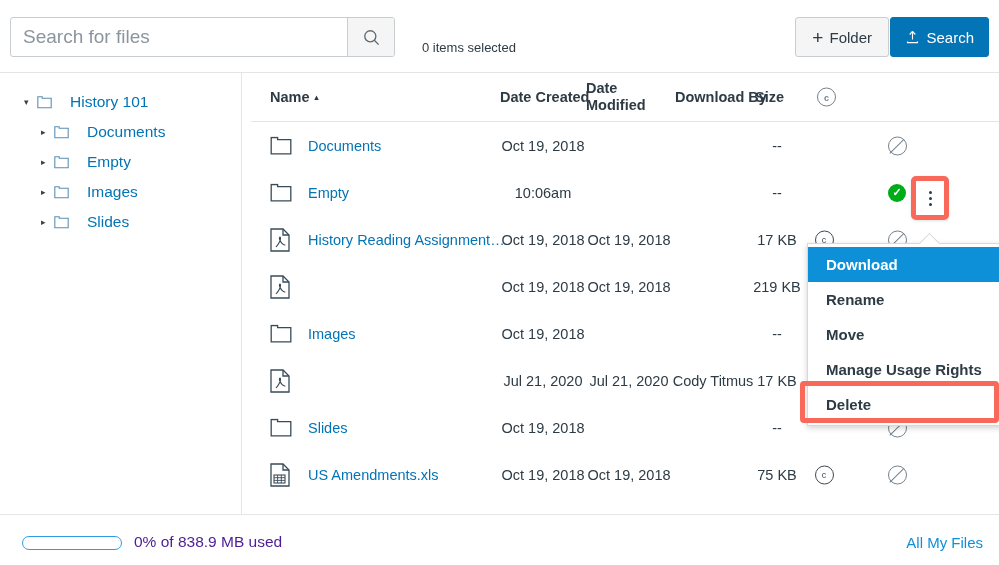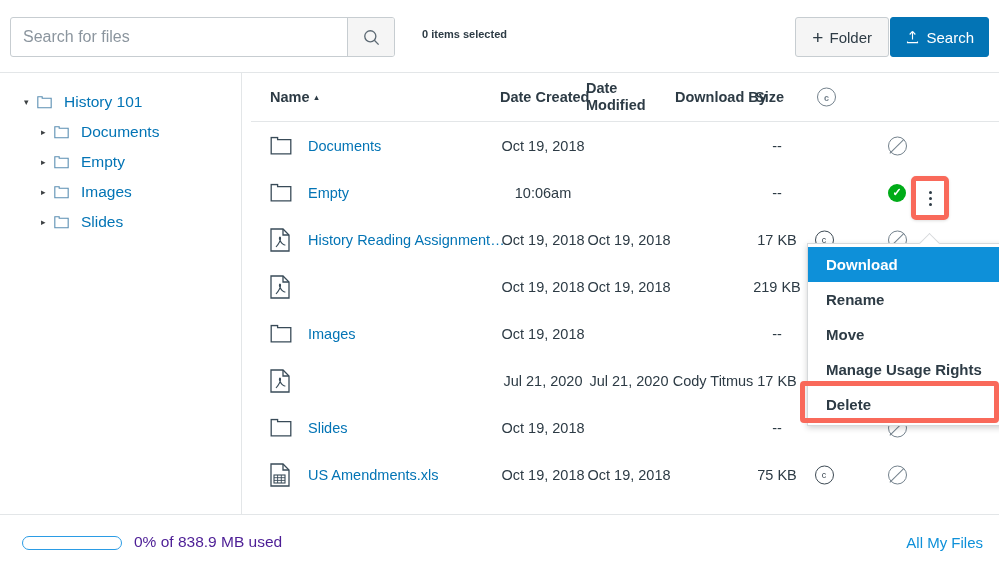--- a/index.html
+++ b/index.html
@@ -19,34 +19,34 @@
   }
   .search-wrap {
     position: absolute; left: 10px; top: 17px;
     width: 385px; height: 40px;
     display: flex;
     border: 1px solid #c7cdd1; border-radius: 3px;
     background: #fff; overflow: hidden;
   }
   .search-input {
     flex: 1; border: none; outline: none; background: transparent;
-    padding: 0 12px; font-size: 16px;
+    padding: 0 12px; font-size: 19px;
     font-family: "Liberation Sans", sans-serif;
     color: #701a75;
   }
   .search-input::placeholder { color: #8b959e; }
   .search-btn {
     width: 47px; height: 38px; background: #f5f5f5;
     border: none; border-left: 1px solid #c7cdd1;
     display: flex; align-items: center; justify-content: center;
     cursor: pointer;
   }
   .selected-count {
-    position: absolute; left: 422px; top: 28px;
-    font-size: 11px; color: #2d3b45; font-weight: bold;
+    position: absolute; left: 422px; top: 40px;
+    font-size: 13px; color: #2d3b45;
   }
   .btn-folder {
     position: absolute; right: 110px; top: 17px;
     height: 40px; padding: 0 16px;
     background: #f5f5f5; border: 1px solid #c7cdd1; border-radius: 3px;
     font-size: 15px; color: #2d3b45; cursor: pointer;
     display: flex; align-items: center; gap: 6px;
     font-family: "Liberation Sans", sans-serif;
   }
   .btn-upload {
@@ -70,21 +70,21 @@
     height: 30px; cursor: pointer; font-size: 15.5px;
     color: #0374b5;
   }
   .tree-row.lvl0 { padding-left: 24px; }
   .tree-row.lvl1 { padding-left: 41px; }
   .caret {
     width: 13px; flex: 0 0 13px; color: #3c4043; font-size: 9px; line-height: 1;
     display: flex; align-items: center;
   }
   .tree-folder-ico { flex: 0 0 19px; display: flex; align-items: center; }
-  .tree-label { margin-left: 8px; white-space: nowrap; }
+  .tree-label { margin-left: 14px; white-space: nowrap; }
 
   
   .table { position: absolute; left: 243px; top: 73px; width: 756px; height: 441px; margin-left: 8px; }
   .thead {
     position: relative; height: 49px;
     border-bottom: 1px solid #e3e6e8;
   }
   .th {
     position: absolute; font-size: 14.5px; font-weight: bold; color: #2d3b45;
     top: 50%; transform: translateY(-50%);

